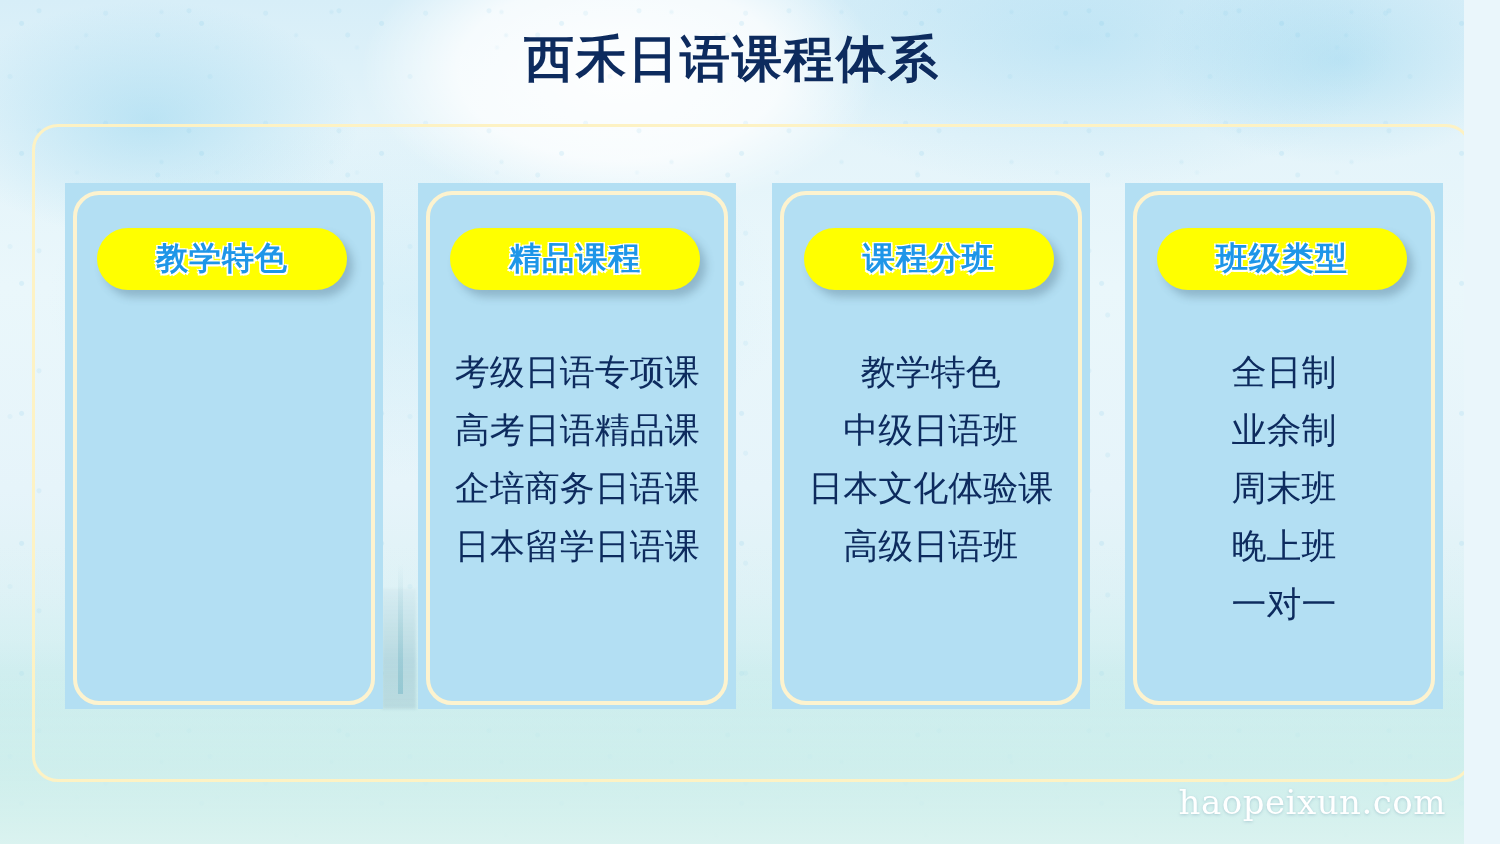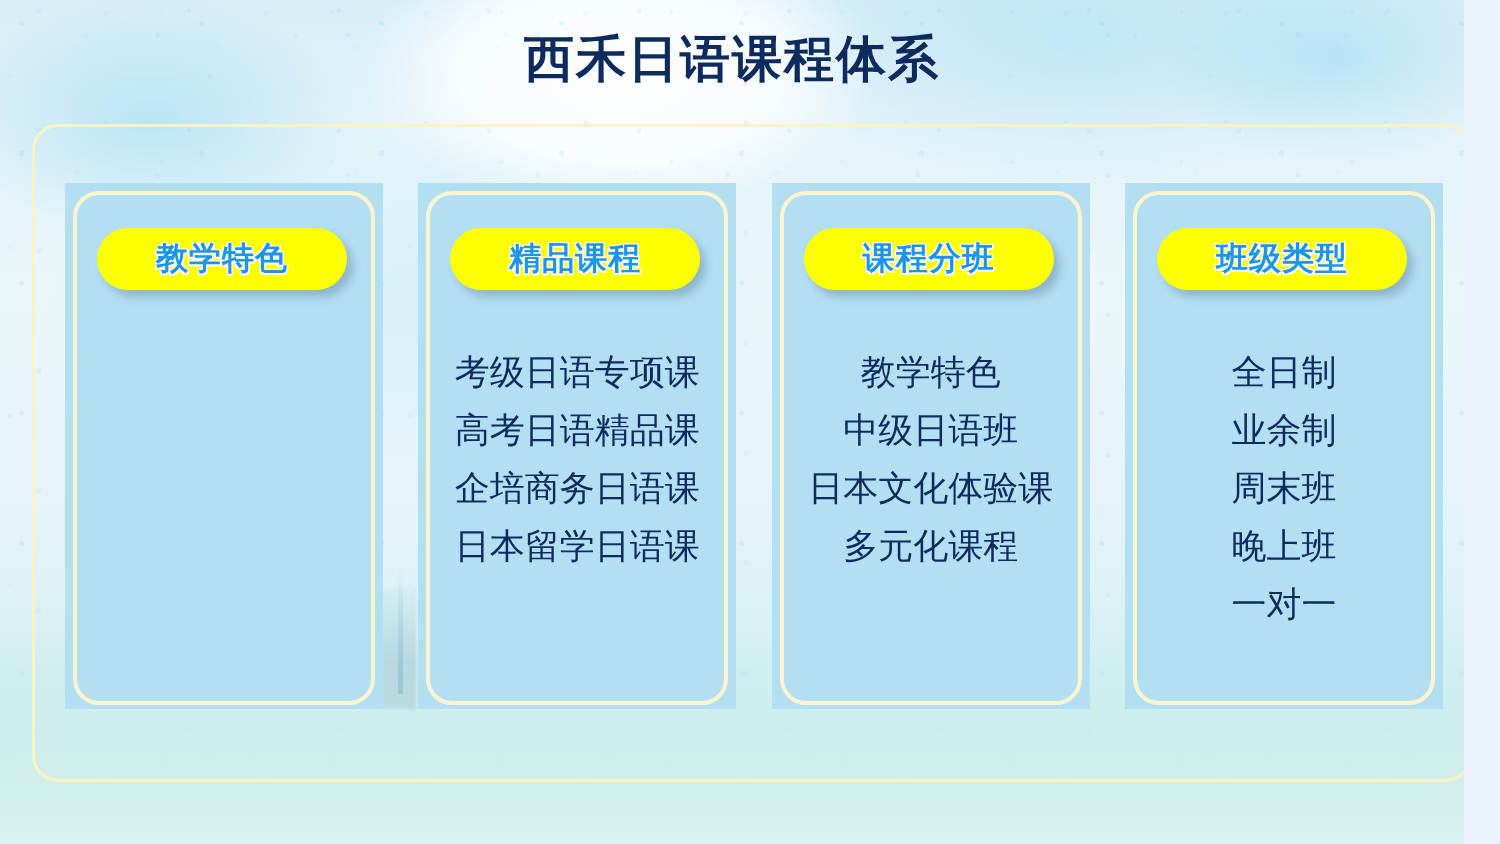--- a/index.html
+++ b/index.html
@@ -131,34 +131,35 @@
 
     <div class="card">
       <div class="card-inner"></div>
       <div class="pill">
         <span class="pill-text">课程分班</span>
       </div>
       <div class="items">
         <div class="item">教学特色</div>
         <div class="item">中级日语班</div>
         <div class="item">日本文化体验课</div>
-        <div class="item">多元化课程</div>
+        <div class="item">高级日语班</div>
       </div>
     </div>
 
     <div class="card">
       <div class="card-inner"></div>
       <div class="pill">
         <span class="pill-text">班级类型</span>
       </div>
       <div class="items">
         <div class="item">全日制</div>
         <div class="item">业余制</div>
         <div class="item">周末班</div>
         <div class="item">晚上班</div>
         <div class="item">一对一</div>
       </div>
     </div>
 
   </div>
 
+  <div class="watermark">haopeixun.com</div>
 
 </div>
 
 </body></html>

